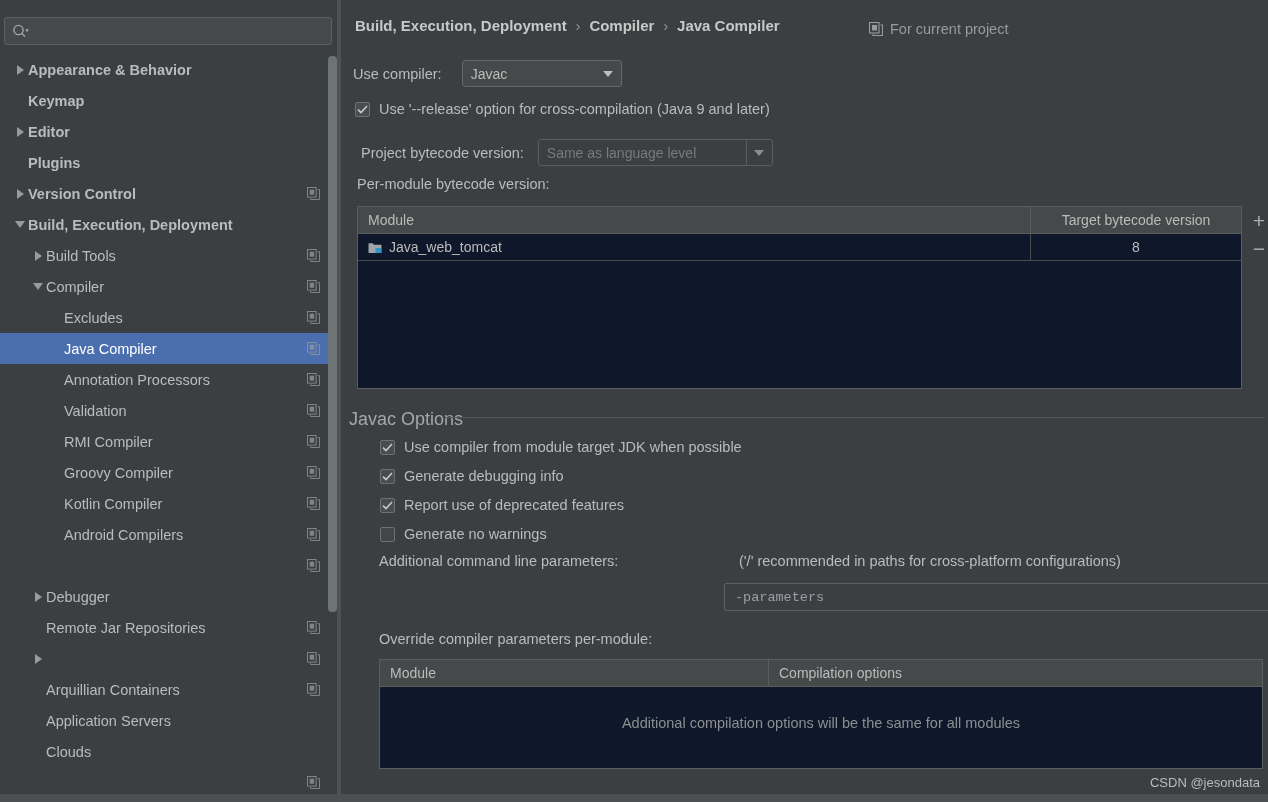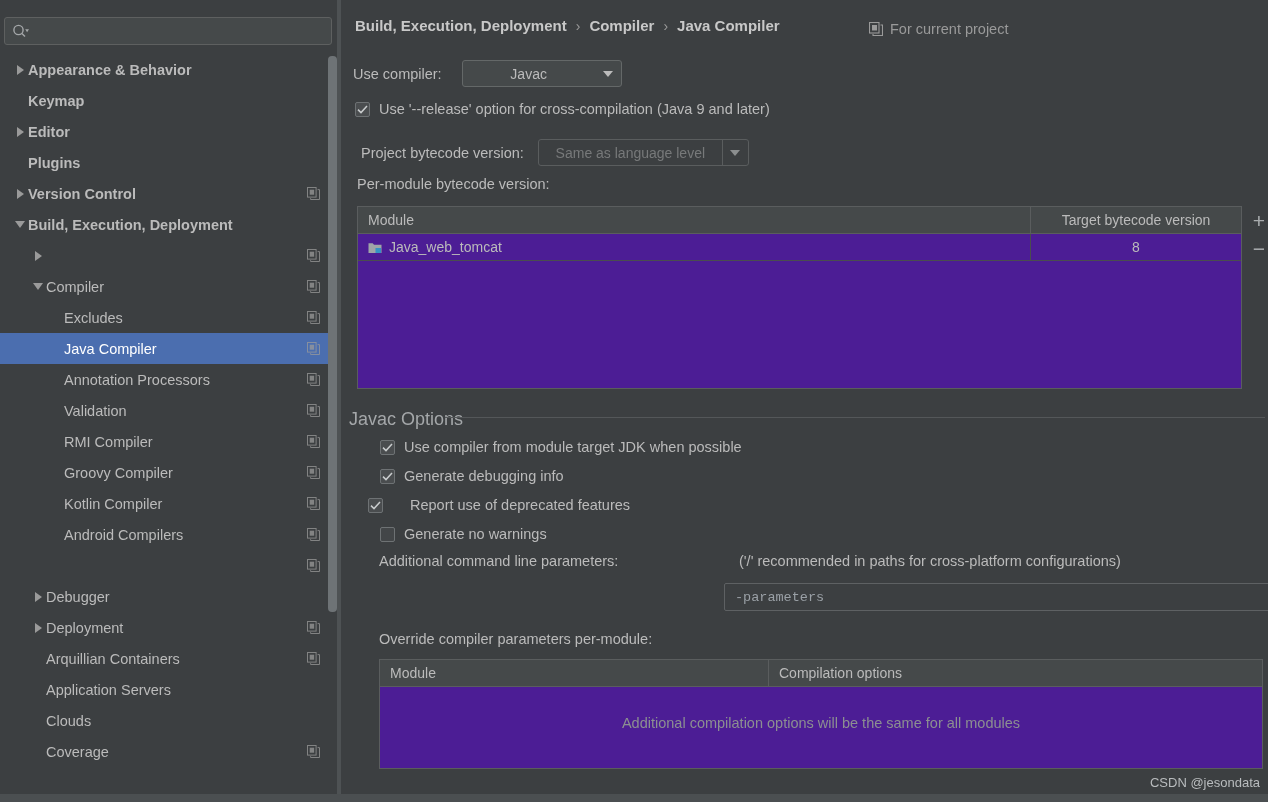--- a/index.html
+++ b/index.html
@@ -142,21 +142,21 @@
 
   
   .combo {
     height: 27px;
     background: #45494a;
     border: 1px solid #646868;
     border-radius: 3px;
     display: flex; align-items: center;
     color: #bbbbbb; font-size: 14px;
   }
-  .combo .ctext { padding: 0 8px; flex: 1; text-align: center; }
+  .combo .ctext { padding: 0 8px; flex: 1; }
   .combo .carrow {
     width: 26px; height: 25px;
     display: flex; align-items: center; justify-content: center;
   }
   .combo.disabled { background: #3c3f41; border-color: #5a5d5e; color: #77797a; }
   .combo.disabled .carrow { border-left: 1px solid #5a5d5e; }
   .tri-down-small {
     width: 0; height: 0;
     border-top: 6px solid #bbbbbb;
     border-left: 5px solid transparent;
@@ -174,21 +174,21 @@
     margin-right: 9px;
     display: flex; align-items: center; justify-content: center;
     flex: 0 0 15px;
   }
   .cbox.unchecked { background: #434648; }
 
   
   .tbl {
     position: absolute;
     border: 1px solid #5a5d5e;
-    background: #4c1d95;
+    background: #0f172a;
   }
   .tbl-head {
     display: flex;
     height: 27px;
     background: #45494a;
     border-bottom: 1px solid #5a5d5e;
     color: #bbbbbb; font-size: 14px;
   }
   .th { display: flex; align-items: center; padding: 0 10px; }
   .th-sep { border-left: 1px solid #5a5d5e; }
@@ -337,20 +337,21 @@
           <div class="tree-arrow">
             <i class="tri-down"></i>
           </div>
           <div class="tree-label bold">Build, Execution, Deployment</div>
         </div>
         <div class="tree-row">
           <div style="width: 30px; flex: 0 0 30px;"></div>
           <div class="tree-arrow">
             <i class="tri-right"></i>
           </div>
+          <div class="tree-label">Build Tools</div>
           <span class="row-badge"><svg width="13" height="13" viewBox="0 0 13 13">
               <rect x="0.5" y="0.5" width="8.6" height="9.6" fill="none" stroke="#9a9a9a" stroke-width="1"></rect>
               <rect x="2.7" y="2.7" width="4.4" height="5" fill="#9a9a9a"></rect>
               <path d="M10.6 2.6 H12.5 V12.5 H3.6 V11.2" fill="none" stroke="#9a9a9a" stroke-width="1"></path>
             </svg></span>
         </div>
         <div class="tree-row">
           <div style="width: 30px; flex: 0 0 30px;"></div>
           <div class="tree-arrow">
             <i class="tri-down"></i>
@@ -453,24 +454,33 @@
         </div>
         <div class="tree-row">
           <div style="width: 30px; flex: 0 0 30px;"></div>
           <div class="tree-arrow">
             <i class="tri-right"></i>
           </div>
           <div class="tree-label">Debugger</div>
         </div>
         <div class="tree-row">
           <div style="width: 30px; flex: 0 0 30px;"></div>
+          <div class="tree-arrow"></div>
+          <div class="tree-label">Remote Jar Repositories</div>
+          <span class="row-badge"><svg width="13" height="13" viewBox="0 0 13 13">
+              <rect x="0.5" y="0.5" width="8.6" height="9.6" fill="none" stroke="#9a9a9a" stroke-width="1"></rect>
+              <rect x="2.7" y="2.7" width="4.4" height="5" fill="#9a9a9a"></rect>
+              <path d="M10.6 2.6 H12.5 V12.5 H3.6 V11.2" fill="none" stroke="#9a9a9a" stroke-width="1"></path>
+            </svg></span>
+        </div>
+        <div class="tree-row">
+          <div style="width: 30px; flex: 0 0 30px;"></div>
           <div class="tree-arrow">
             <i class="tri-right"></i>
           </div>
-          <div class="tree-label">Deployment</div>
           <span class="row-badge"><svg width="13" height="13" viewBox="0 0 13 13">
               <rect x="0.5" y="0.5" width="8.6" height="9.6" fill="none" stroke="#9a9a9a" stroke-width="1"></rect>
               <rect x="2.7" y="2.7" width="4.4" height="5" fill="#9a9a9a"></rect>
               <path d="M10.6 2.6 H12.5 V12.5 H3.6 V11.2" fill="none" stroke="#9a9a9a" stroke-width="1"></path>
             </svg></span>
         </div>
         <div class="tree-row">
           <div style="width: 30px; flex: 0 0 30px;"></div>
           <div class="tree-arrow"></div>
           <div class="tree-label">Arquillian Containers</div>
@@ -486,21 +496,20 @@
           <div class="tree-label">Application Servers</div>
         </div>
         <div class="tree-row">
           <div style="width: 30px; flex: 0 0 30px;"></div>
           <div class="tree-arrow"></div>
           <div class="tree-label">Clouds</div>
         </div>
         <div class="tree-row">
           <div style="width: 30px; flex: 0 0 30px;"></div>
           <div class="tree-arrow"></div>
-          <div class="tree-label">Coverage</div>
           <span class="row-badge"><svg width="13" height="13" viewBox="0 0 13 13">
               <rect x="0.5" y="0.5" width="8.6" height="9.6" fill="none" stroke="#9a9a9a" stroke-width="1"></rect>
               <rect x="2.7" y="2.7" width="4.4" height="5" fill="#9a9a9a"></rect>
               <path d="M10.6 2.6 H12.5 V12.5 H3.6 V11.2" fill="none" stroke="#9a9a9a" stroke-width="1"></path>
             </svg></span>
         </div>
       </div>
 
     <div id="sb-track">
       <div id="sb-thumb"></div>
@@ -543,21 +552,21 @@
       <span class="cbox">
         <svg width="11" height="9" viewBox="0 0 11 9">
             <polyline points="1,4.6 4,7.6 10,1" fill="none" stroke="#c9cccd" stroke-width="1.5"></polyline>
           </svg>
       </span>
       <span class="lbl">Use '--release' option for cross-compilation (Java 9 and later)</span>
     </div>
 
     <div class="row-line" style="left:20px; top:139px;">
       <span class="lbl">Project bytecode version:</span>
-      <div class="combo disabled" style="margin-left:14px; width:211px;">
+      <div class="combo disabled" style="margin-left:14px; width:235px;">
         <span class="ctext">Same as language level</span>
         <span class="carrow">
             <i class="tri-down-small dim"></i>
           </span>
       </div>
     </div>
 
     <div class="row-line" style="left:16px; top:176px;">
       <span class="lbl">Per-module bytecode version:</span>
     </div>
@@ -599,21 +608,21 @@
       <span class="lbl">Use compiler from module target JDK when possible</span>
     </div>
     <div class="row-line cbrow" style="left:39px; top:468px;">
       <span class="cbox">
         <svg width="11" height="9" viewBox="0 0 11 9">
             <polyline points="1,4.6 4,7.6 10,1" fill="none" stroke="#c9cccd" stroke-width="1.5"></polyline>
           </svg>
       </span>
       <span class="lbl">Generate debugging info</span>
     </div>
-    <div class="row-line cbrow" style="left:27px; top:497px;gap:18px;">
+    <div class="row-line cbrow" style="left:39px; top:497px;">
       <span class="cbox">
         <svg width="11" height="9" viewBox="0 0 11 9">
             <polyline points="1,4.6 4,7.6 10,1" fill="none" stroke="#c9cccd" stroke-width="1.5"></polyline>
           </svg>
       </span>
       <span class="lbl">Report use of deprecated features</span>
     </div>
     <div class="row-line cbrow" style="left:39px; top:526px;">
       <span class="cbox unchecked"></span>
       <span class="lbl">Generate no warnings</span>

